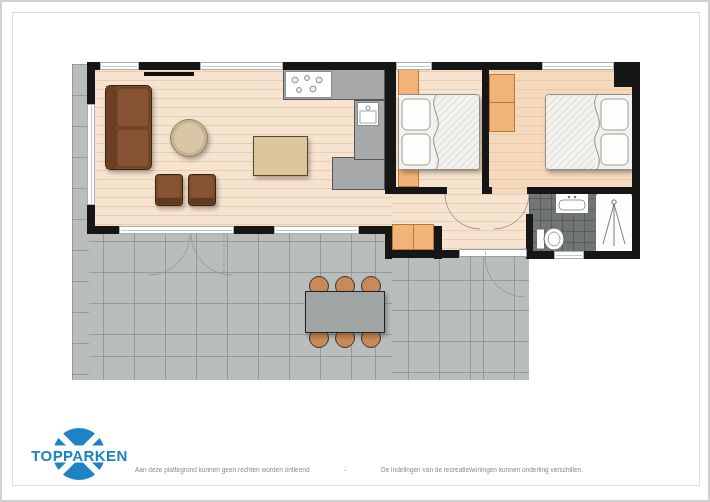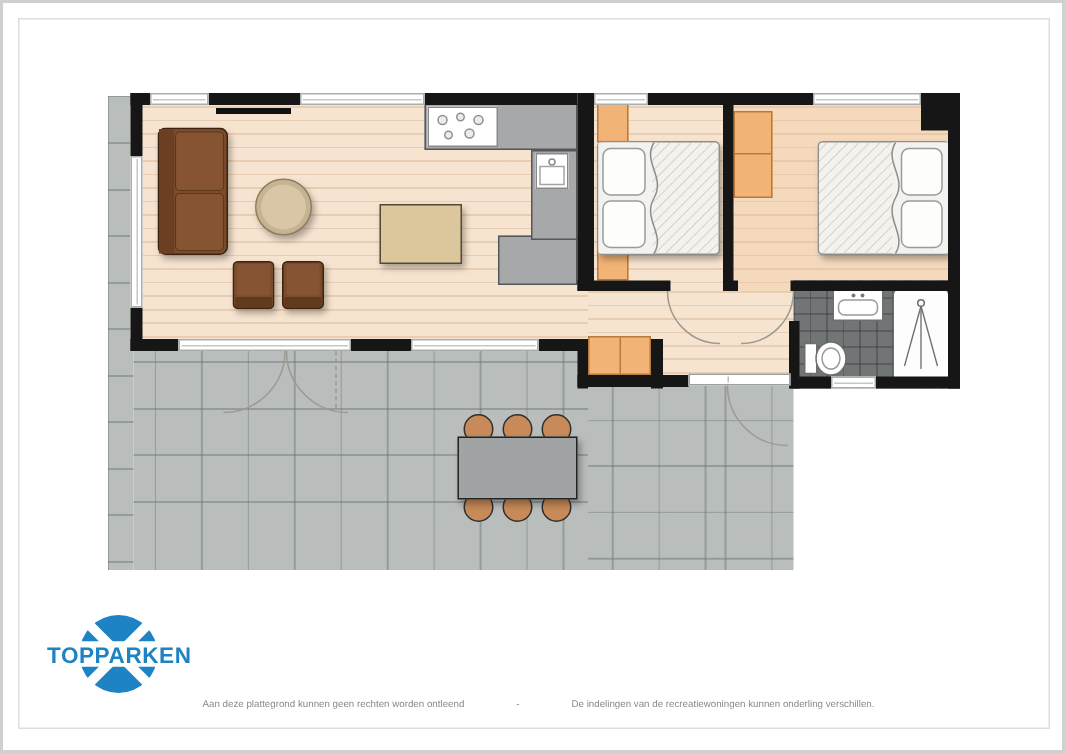--- a/index.html
+++ b/index.html
@@ -34,21 +34,21 @@
   .dchair{width:16px;height:9px;background:#ece1cc;border:1px solid #8f8f8b;box-sizing:border-box;}
   .dchair.top{border-radius:9px 9px 0 0;border-bottom:none;}
   .dchair.bot{border-radius:0 0 9px 9px;border-top:none;}
   #dining-table{width:55px;height:40px;background:#dcc79d;border:1px solid #564832;box-sizing:border-box;z-index:23;}
   .ochair{width:20px;height:20px;border-radius:50%;background:#c78a58;border:1px solid #30302e;box-sizing:border-box;z-index:22;}
   #outdoor-table{width:80px;height:42px;background:#a0a4a4;border:1px solid #232323;box-sizing:border-box;z-index:23;}
   #tv{background:#111;z-index:21;}
   .appl{background:#fff;z-index:24;}
   #arc-layer{z-index:40;pointer-events:none;}
   
-  #logo{left:20px;top:398px;width:115px;height:72px;z-index:3;}
+  #logo{left:20px;top:416px;width:115px;height:72px;z-index:3;}
   #brand-text{position:absolute;left:0;top:29px;width:100%;text-align:center;font-size:15px;font-weight:bold;letter-spacing:.4px;color:#1d83c4;z-index:4;}
   #footer-row{left:133px;top:464px;width:448px;display:flex;justify-content:space-between;align-items:center;z-index:3;font-size:6.5px;color:#8a8a8a;}
   #footer-row span{white-space:nowrap;}
 </style>
 </head>
 <body>
 
 <div id="stage">
   <div id="inner-frame"></div>
 

